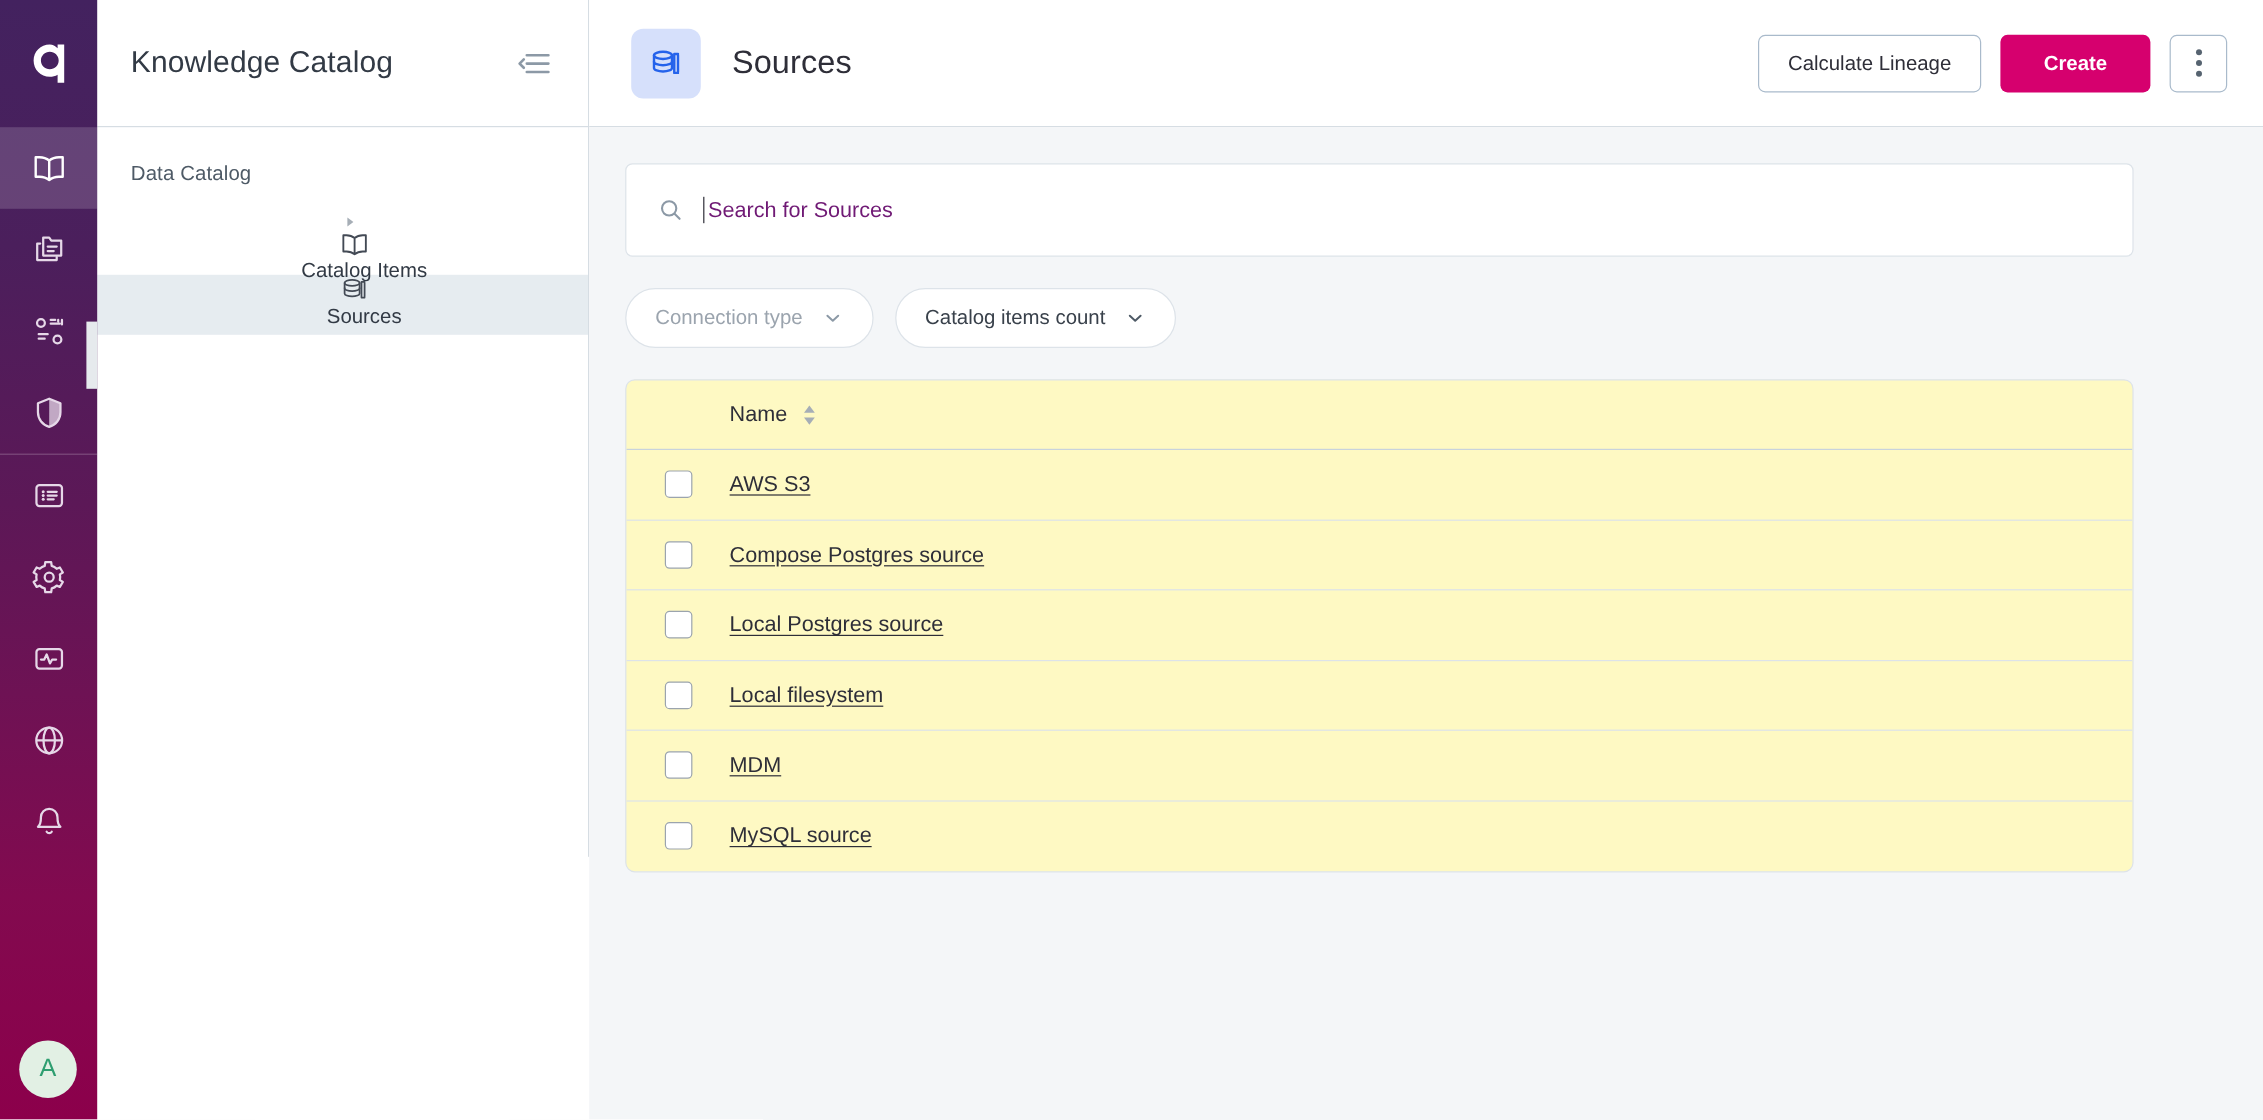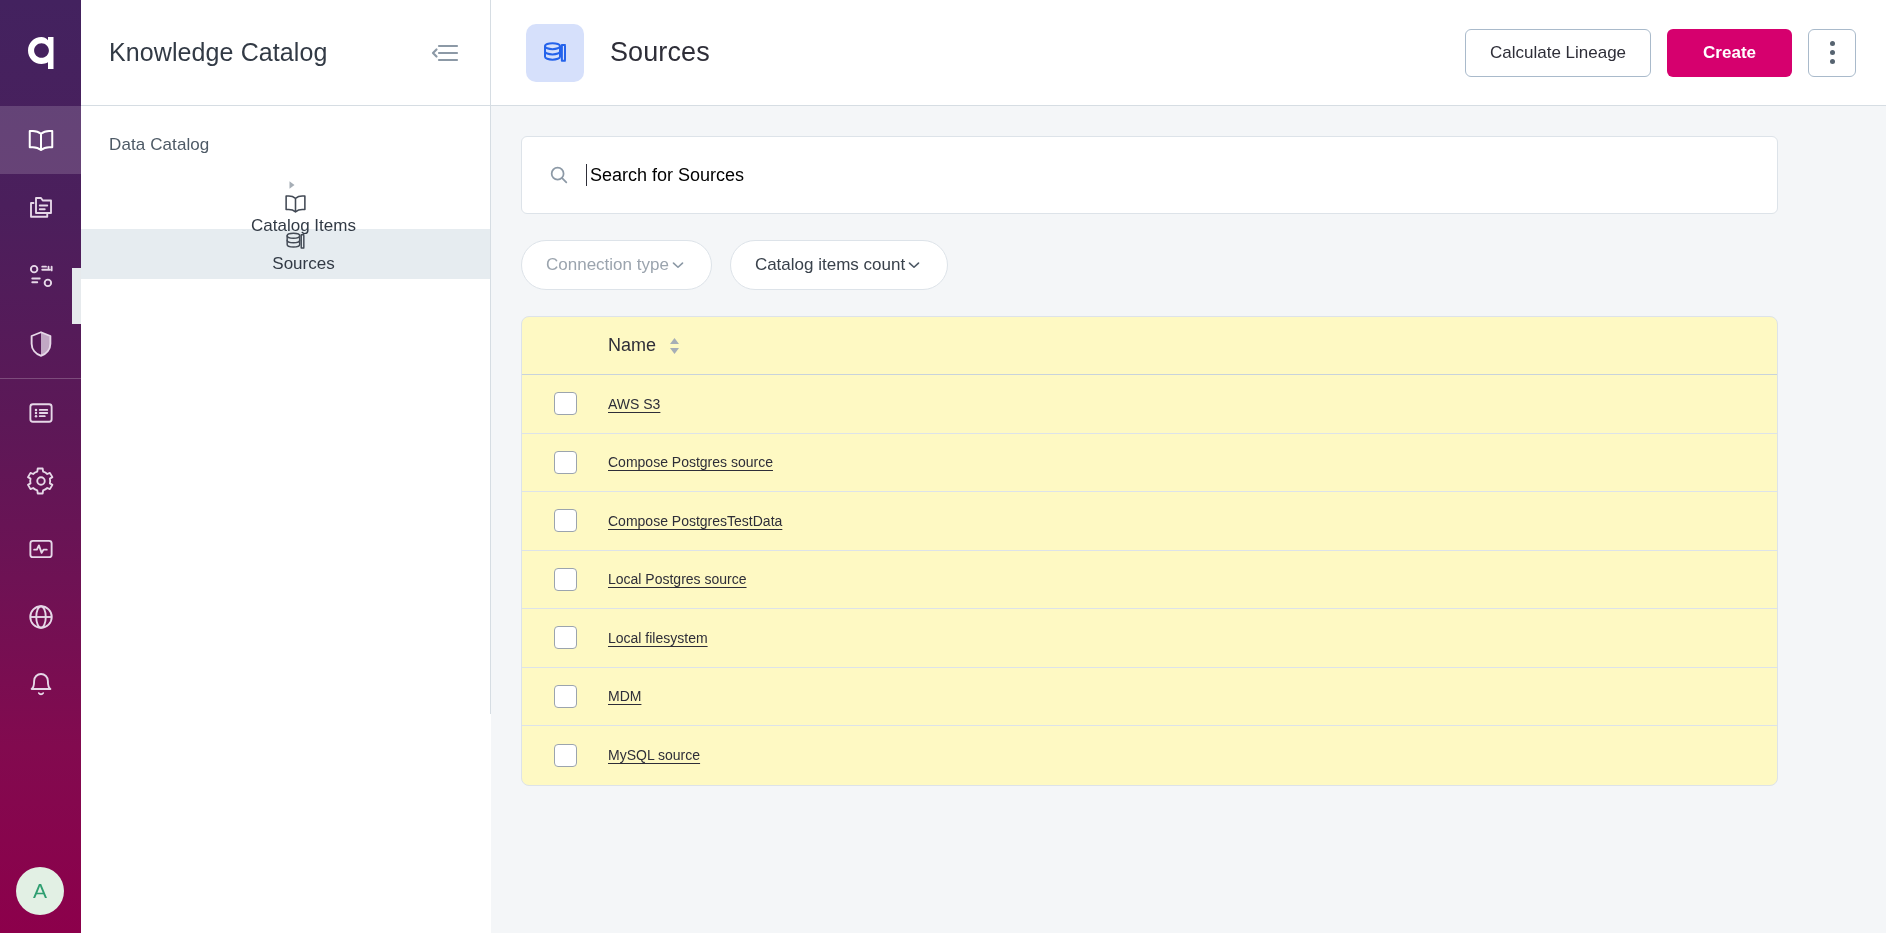--- a/index.html
+++ b/index.html
@@ -120,26 +120,26 @@
   .main-body {
     flex: 1; background: #F4F6F8; padding: 30px 108px 0 30px; overflow: hidden;
   }
   .search-box {
     height: 78px; background: #fff; border: 1px solid #DDE3E9; border-radius: 6px;
     display: flex; align-items: center; padding: 0 26px; gap: 16px;
   }
   .search-caret {
     width: 1px; height: 22px; background: #2E2E38; margin-right: -13px;
   }
-  .search-placeholder { font-size: 18px; color: #000000; }
+  .search-placeholder { font-size: 18px; color: #701a75; }
 
   .filters { display: flex; gap: 18px; margin-top: 26px; }
   .filter-pill {
     height: 50px; border: 1px solid #DDE3E9; border-radius: 25px; background: #fff;
-    display: flex; align-items: center; padding: 0 24px; cursor: pointer;
+    display: flex; align-items: center; gap: 16px; padding: 0 24px; cursor: pointer;
   }
   .filter-pill .label { font-size: 17px; }
   .filter-pill.muted .label { color: #9BA4AE; }
   .filter-pill.dark .label { color: #39414B; }
 
   .table-card {
     margin-top: 26px; background: #fef9c3; border: 1px solid #DDE3E9; border-radius: 8px;
     overflow: hidden;
   }
   .t-head {
@@ -150,21 +150,21 @@
   .sort-icon { display: flex; flex-direction: column; gap: 2px; }
   .t-row {
     height: 58.5px; display: flex; align-items: center; border-bottom: 1px solid #DDE3E9;
   }
   .t-row:last-child { border-bottom: none; }
   .cbx {
     width: 23px; height: 23px; border: 1px solid #9BA4AE; border-radius: 4px; background: #fff;
     cursor: pointer;
   }
   .row-link {
-    font-size: 14px; color: #2E2E38; text-decoration: underline;
+    font-size: 18px; color: #2E2E38; text-decoration: underline;
     text-underline-offset: 3px; cursor: pointer;
   }
 </style>
 </head>
 <body>
 
 <div class="icon-rail">
   <div class="rail-logo">
     <svg width="38" height="38" viewBox="0 0 38 38">
       <path d="M19.5 3C11.8 3 6 8.9 6 16.5S11.8 30 19.5 30c2.4 0 4.6-.6 6.5-1.7V35h5.5V3h-5.5v3.2C24.1 4.2 21.9 3 19.5 3zm0 6.2c4.1 0 7.4 3.3 7.4 7.3s-3.3 7.3-7.4 7.3-7.4-3.3-7.4-7.3 3.3-7.3 7.4-7.3z" fill="#fff"></path>
@@ -362,26 +362,20 @@
       <div class="t-row">
         <div class="t-check-col">
           <div class="cbx"></div>
         </div>
         <a class="row-link">Compose Postgres source</a>
       </div>
       <div class="t-row">
         <div class="t-check-col">
           <div class="cbx"></div>
         </div>
-        <a class="row-link">Compose PostgresTestData</a>
-      </div>
-      <div class="t-row">
-        <div class="t-check-col">
-          <div class="cbx"></div>
-        </div>
         <a class="row-link">Local Postgres source</a>
       </div>
       <div class="t-row">
         <div class="t-check-col">
           <div class="cbx"></div>
         </div>
         <a class="row-link">Local filesystem</a>
       </div>
       <div class="t-row">
         <div class="t-check-col">

